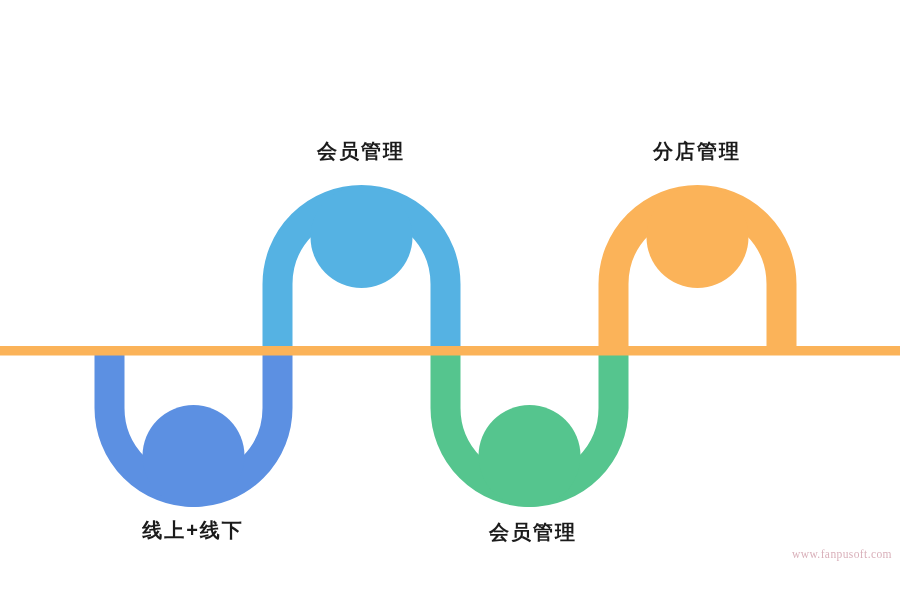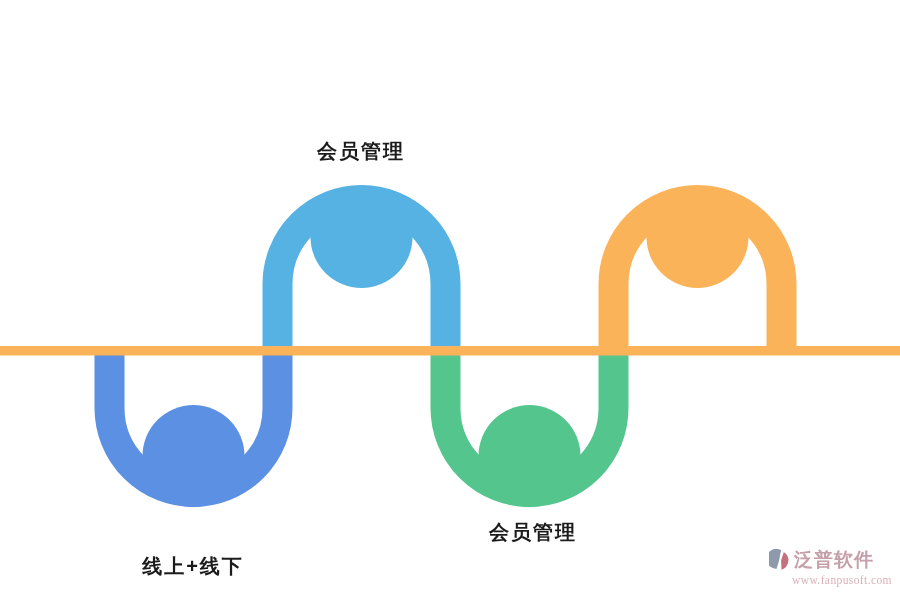--- a/index.html
+++ b/index.html
@@ -27,21 +27,21 @@
     width: 220px;
     text-align: center;
     font-size: 20px;
     font-weight: bold;
     color: #1b1b1b;
     letter-spacing: 2px;
     white-space: nowrap;
   }
   .label-member    { left: 251px; top: 138px; }
   .label-branch    { left: 587px; top: 138px; }
-  .label-online    { left:  83px; top: 517px; margin-top: 36px; }
+  .label-online    { left:  83px; top: 517px; }
   .label-inventory { left: 423px; top: 519px; }
 
   .watermark {
     position: absolute;
     left: 769px;
     top: 547px;
     width: 124px;
   }
   .wm-row {
     display: flex;
@@ -96,29 +96,23 @@
     <g>
       <path d="M613.5 352 V284 A84 84 0 0 1 781.5 284 V352" fill="none" stroke-width="30" stroke="#FBB359"></path>
       <circle cx="697.5" cy="237" r="51" fill="#FBB359"></circle>
     </g>
 
     <rect x="0" y="346" width="900" height="9.5" fill="#FBB359"></rect>
   </svg>
 
   <div class="node-label label-member">会员管理</div>
 
+  <div class="node-label label-branch">分店管理</div>
 
   <div class="node-label label-online">线上+线下</div>
 
   <div class="node-label label-inventory">会员管理</div>
 
   <div class="watermark">
-    <div class="wm-row">
-      <svg class="wm-icon" viewBox="0 0 24 24">
-        <path d="M13.2 1.2 A10.8 10.8 0 1 0 8.4 21.4 L 11 12.6 Z" fill="#8E99AB"></path>
-        <path d="M16.2 3.2 A10.8 10.8 0 0 1 13.6 22.6 L 13.2 12.4 Z" fill="#C4717E"></path>
-      </svg>
-      <span class="wm-brand">泛普软件</span>
-    </div>
     <div class="wm-url">www.fanpusoft.com</div>
   </div>
 
 </div>
 
 </body></html>

